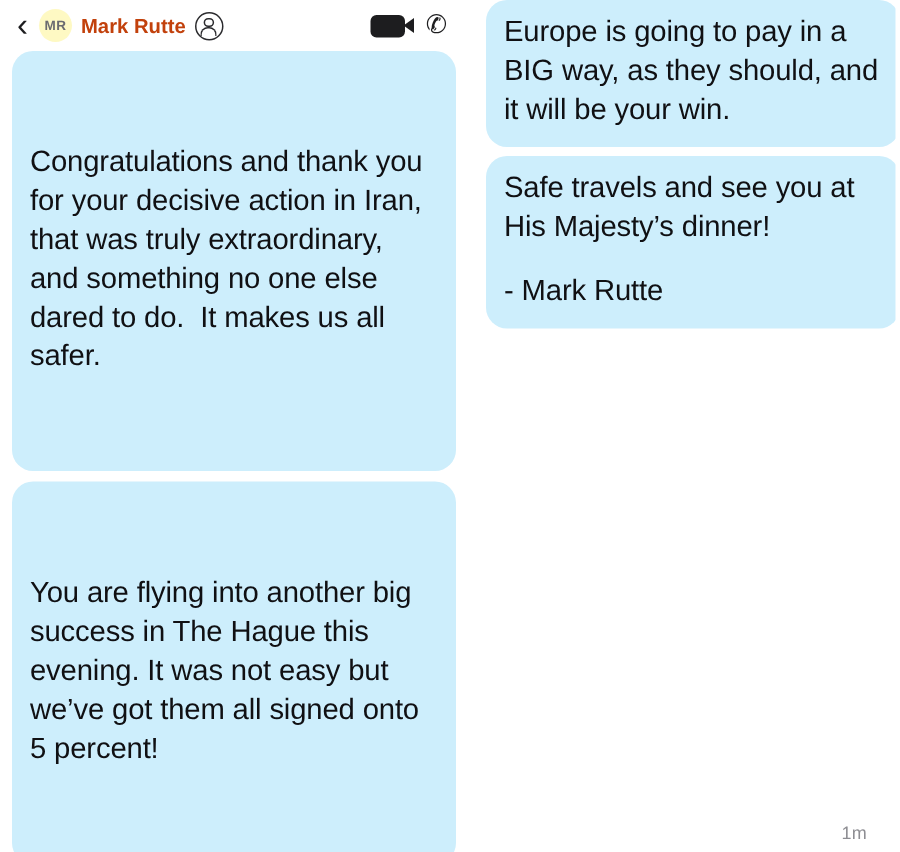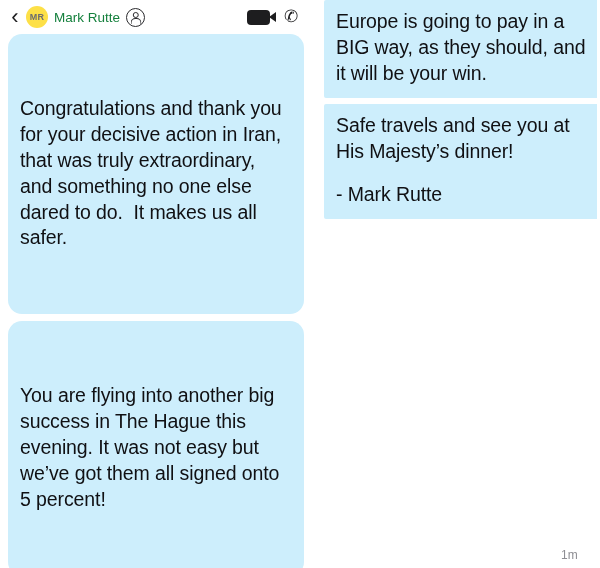--- a/index.html
+++ b/index.html
@@ -45,34 +45,34 @@
     color: #1d1d1f;
     font-size: 22px;
     line-height: 1;
     font-weight: 400;
     margin-right: 2px;
   }
   .avatar-initials {
     width: 22px;
     height: 22px;
     border-radius: 50%;
-    background: #fde047;
+    background: #fef9c3;
     color: #6b6b70;
     font-size: 9px;
     font-weight: 700;
     letter-spacing: 0.3px;
     display: flex;
     align-items: center;
     justify-content: center;
     margin-right: 6px;
   }
   .contact-name {
     font-size: 13.5px;
-    color: #15803d;
-    font-weight: 400;
+    color: #c2410c;
+    font-weight: 700;
     white-space: nowrap;
   }
   .contact-badge {
     width: 17px;
     height: 17px;
     border-radius: 50%;
     border: 1.4px solid #2b2b2e;
     margin-left: 6px;
     position: relative;
     flex: 0 0 auto;
@@ -165,21 +165,21 @@
     overflow: hidden;
     background: #ffffff;
   }
   .bubbles-right {
     position: relative;
     padding: 0;
   }
   .bubble-r {
     background: #cdeefc;
     color: #101013;
-    border-radius: 2px;
+    border-radius: 14px;
     padding: 9px 12px 11px 12px;
     font-size: 19.5px;
     line-height: 1.33;
     letter-spacing: -0.1px;
     margin-bottom: 6px;
   }
   .bubble-r p { margin: 0; }
   .bubble-r.first {
     border-radius: 0 0 14px 14px;
     padding-top: 2px;

